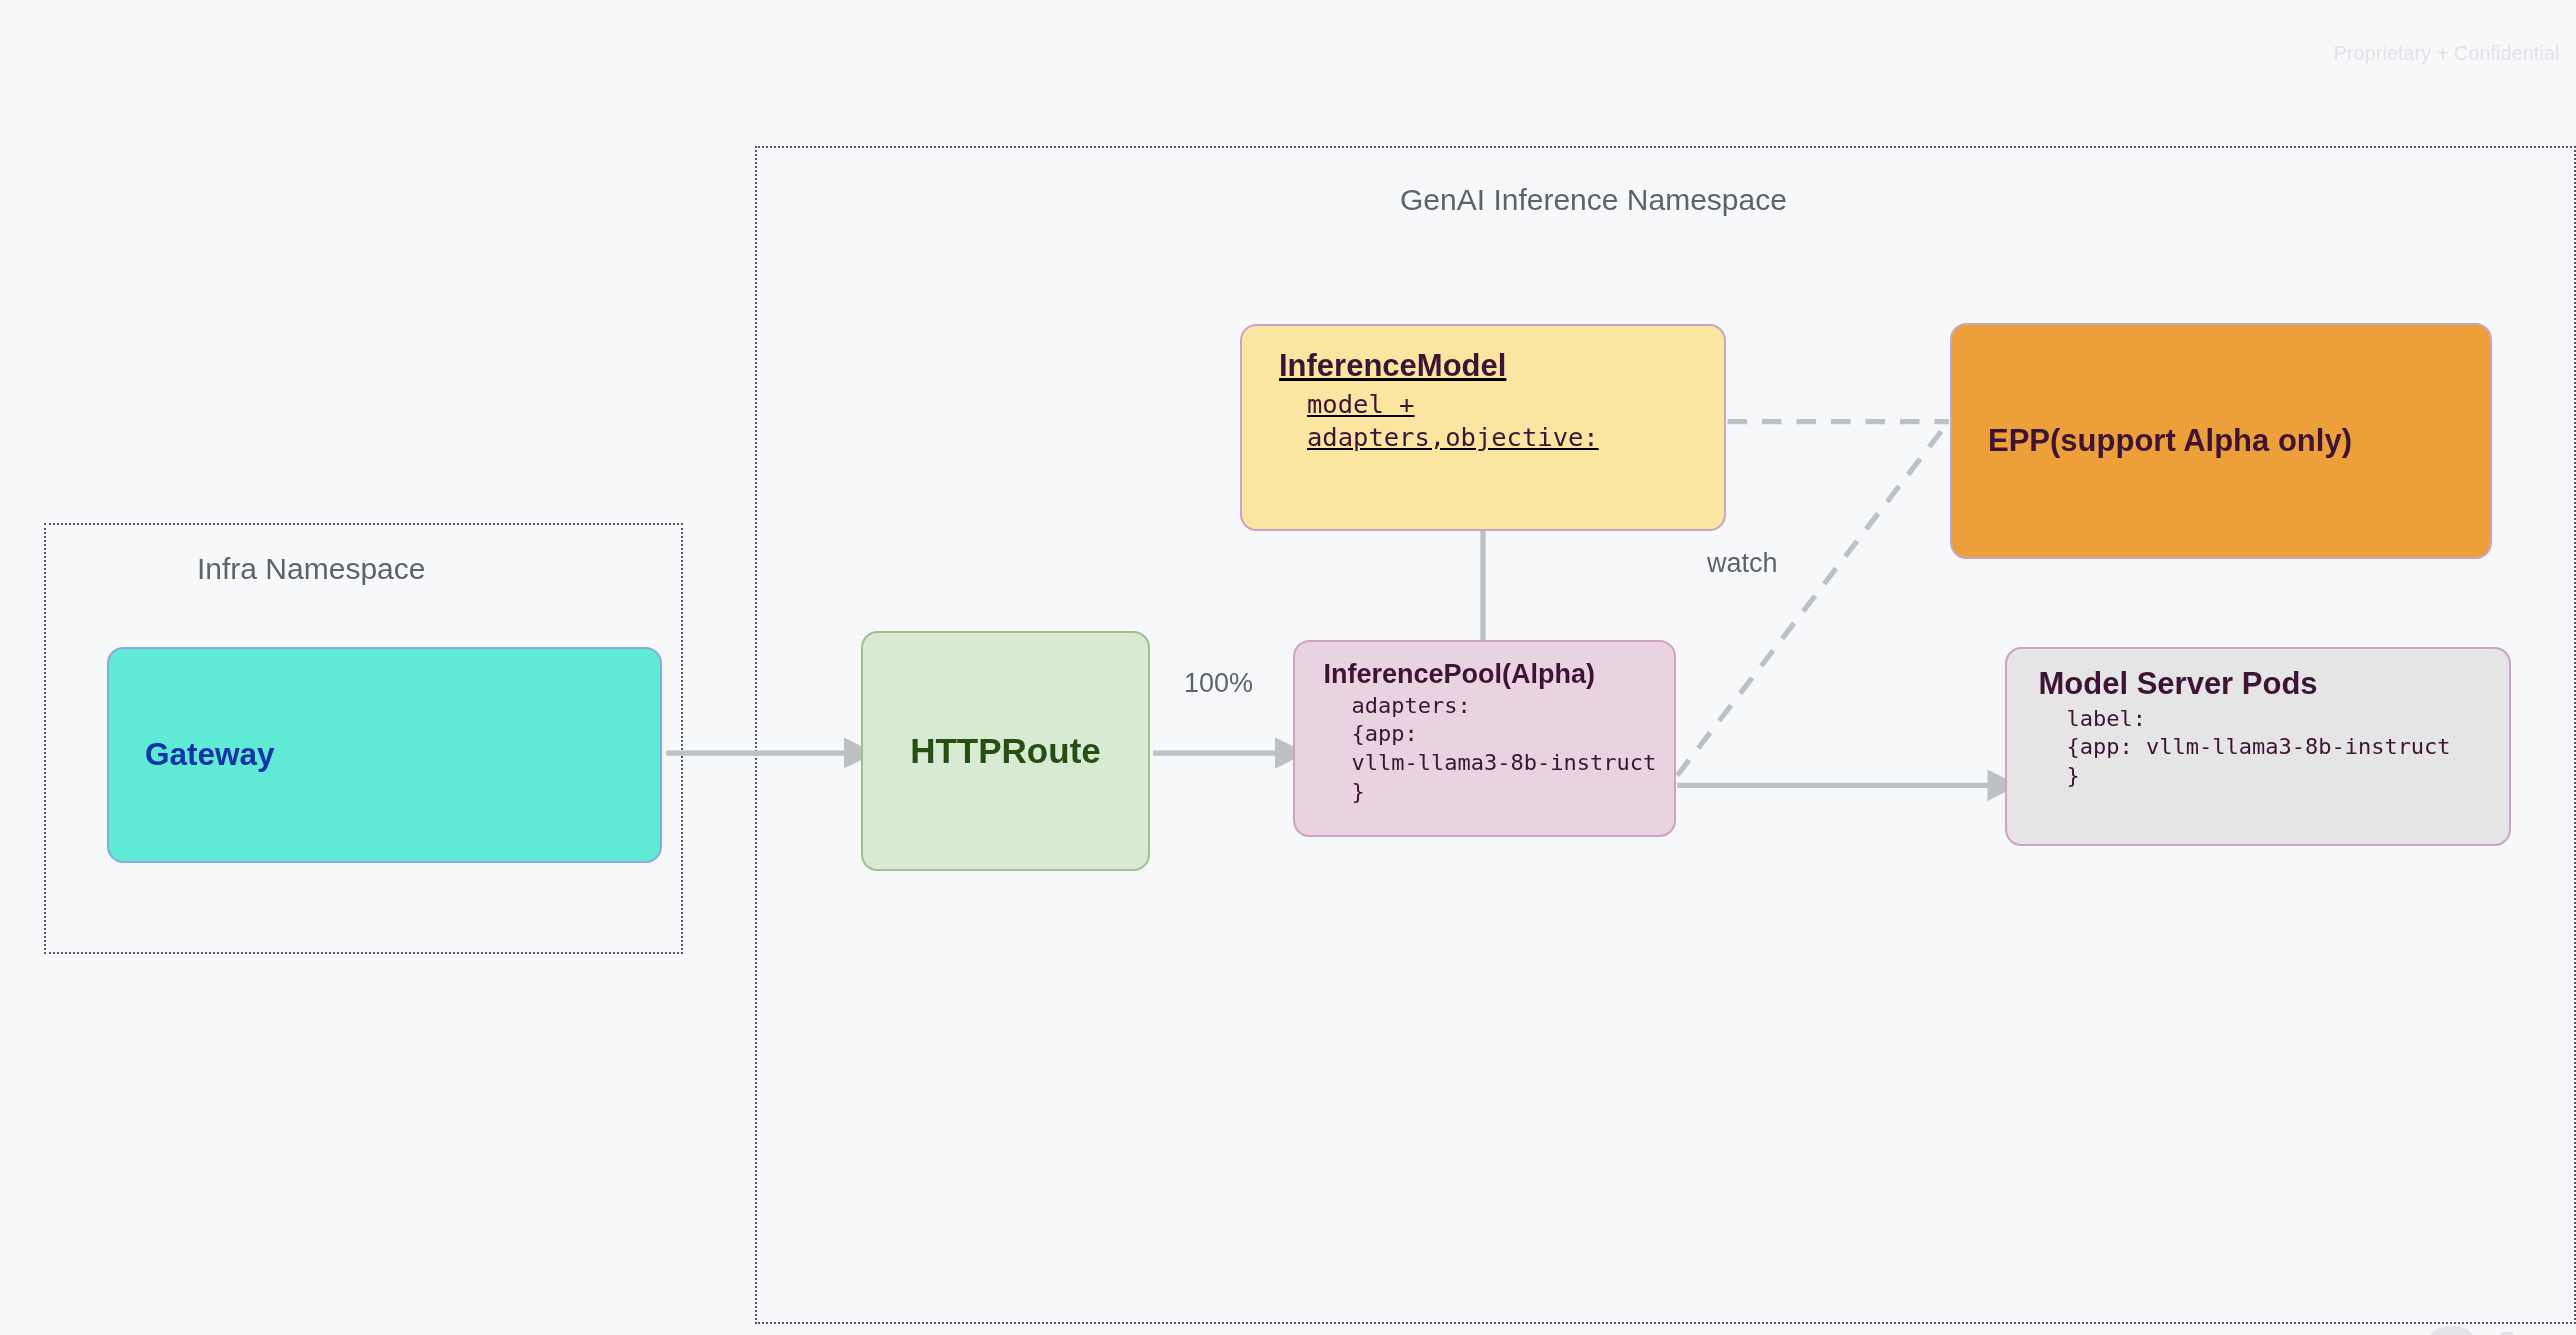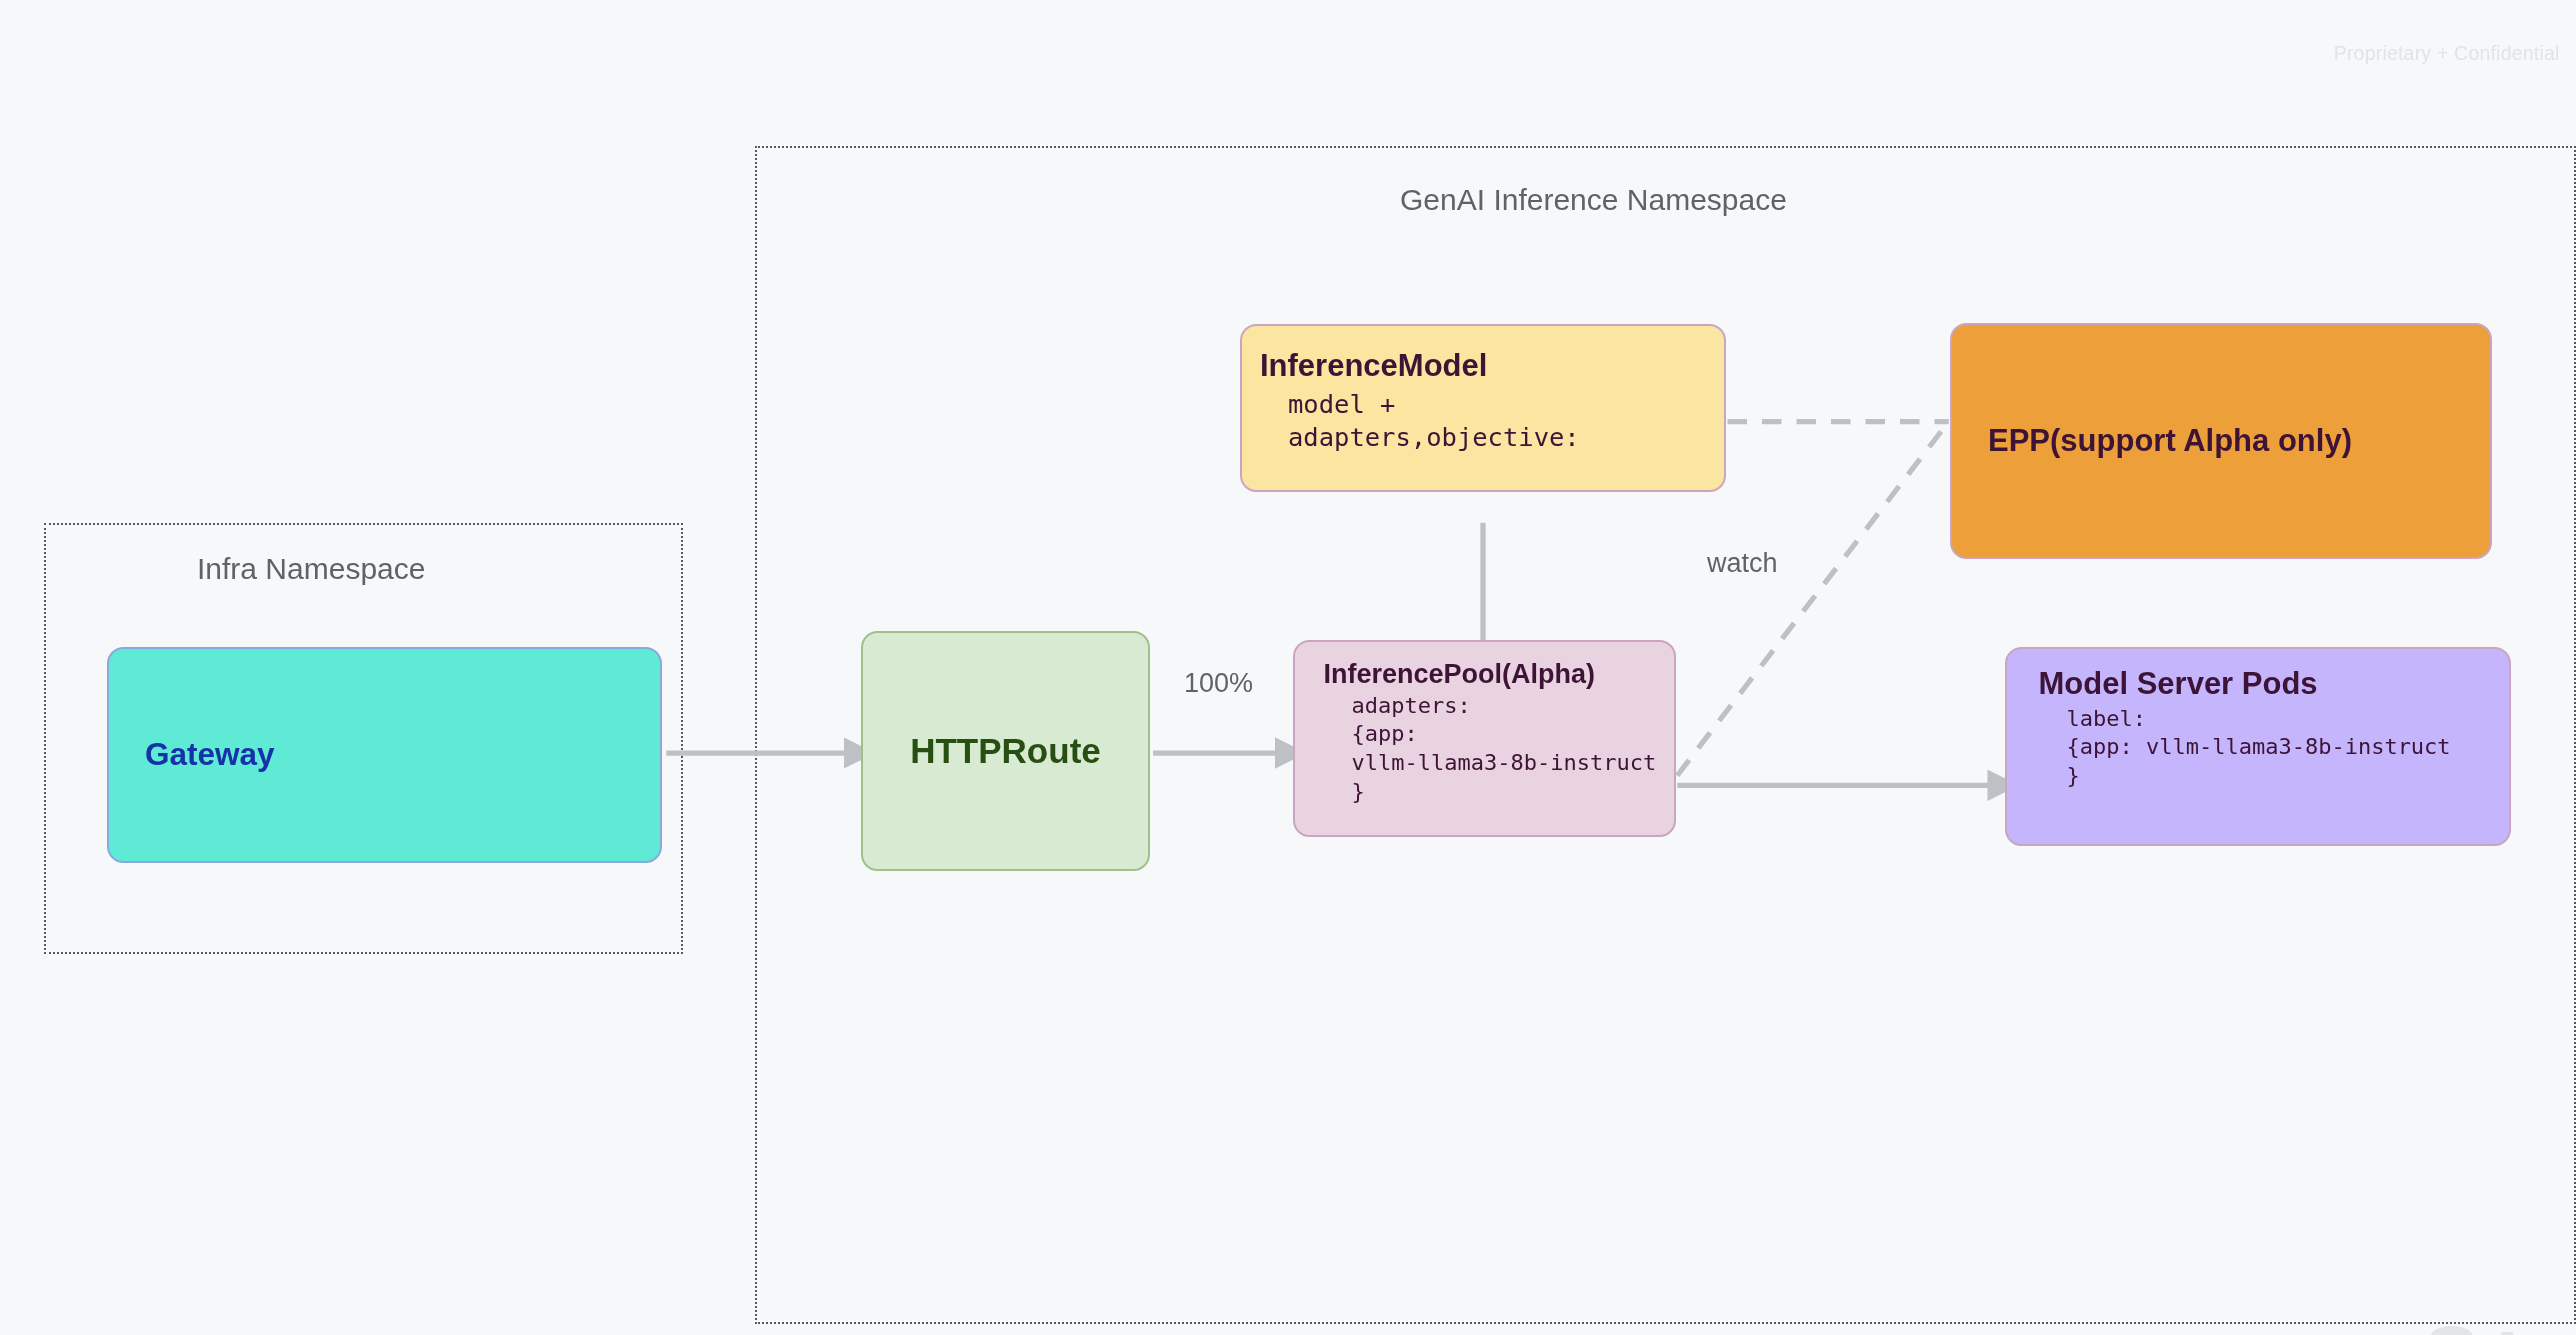--- a/index.html
+++ b/index.html
@@ -70,26 +70,27 @@
   
   #httproute {
     left: 861px; top: 631px; width: 289px; height: 240px;
     background: #d9ead3;
     border: 2.3px solid #9dc187;
     align-items: center;
   }
   #httproute .title { color: #274e13; font-size: 35px; }
   
   #inference-model {
-    left: 1240px; top: 324px; width: 486px; height: 168px;
+    left: 1240px; top: 324px; width: 486px; height: 207px;
     background: #fae5a1;
     border: 2.3px solid #cba4c1;
-    padding-left: 18px;
+    padding-left: 37px;
     justify-content: flex-start;
     padding-top: 22.5px;
+    text-decoration: underline;
   }
   #inference-model .title { color: #3d1435; font-size: 31px; margin-bottom: 4.5px; }
   #inference-model .mono { color: #3d1435; font-size: 25.5px; }
   
   #inference-pool {
     left: 1293px; top: 640px; width: 383px; height: 197px;
     background: #e9d3e1;
     border: 2.3px solid #cba4c1;
     padding-left: 28.5px;
     justify-content: flex-start;
@@ -102,21 +103,21 @@
     left: 1950px; top: 323px; width: 542px; height: 236px;
     background: #eda03a;
     border: 2.3px solid #cba4c1;
     align-items: flex-start;
     padding-left: 36px;
   }
   #epp .title { color: #3d1435; font-size: 31px; }
   
   #model-server-pods {
     left: 2005px; top: 647px; width: 506px; height: 199px;
-    background: #c4b5fd;
+    background: #e5e5e5;
     border: 2.3px solid #cba4c1;
     padding-left: 31.5px;
     justify-content: flex-start;
     padding-top: 18px;
   }
   #model-server-pods .title { color: #3d1435; font-size: 31px; margin-bottom: 3px; }
   #model-server-pods .mono { color: #3d1435; font-size: 22px; }
   
   .edge-label {
     position: absolute;

